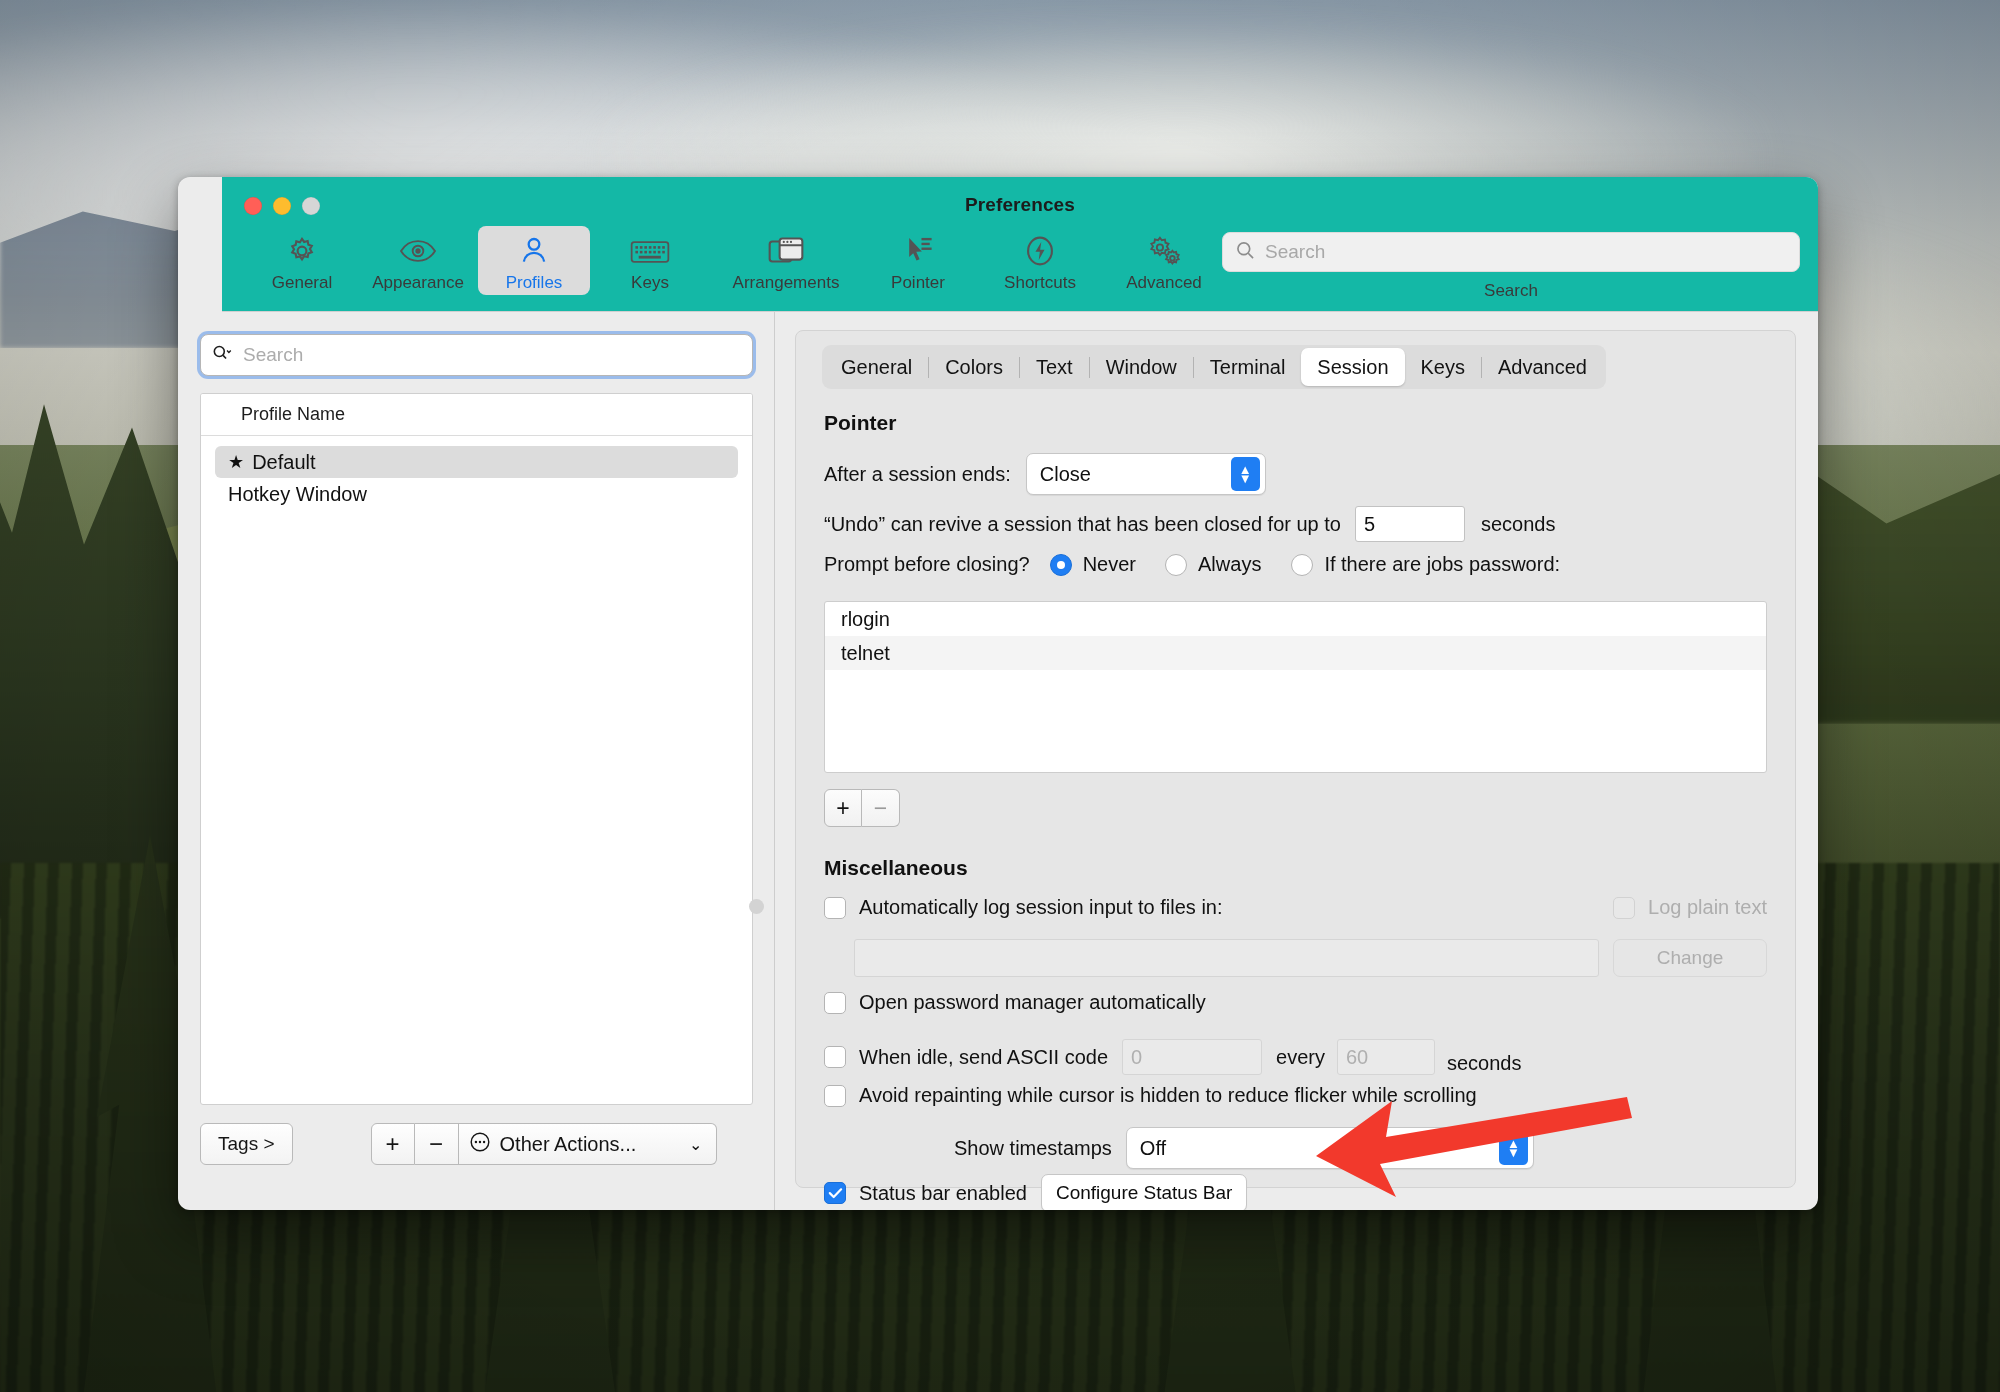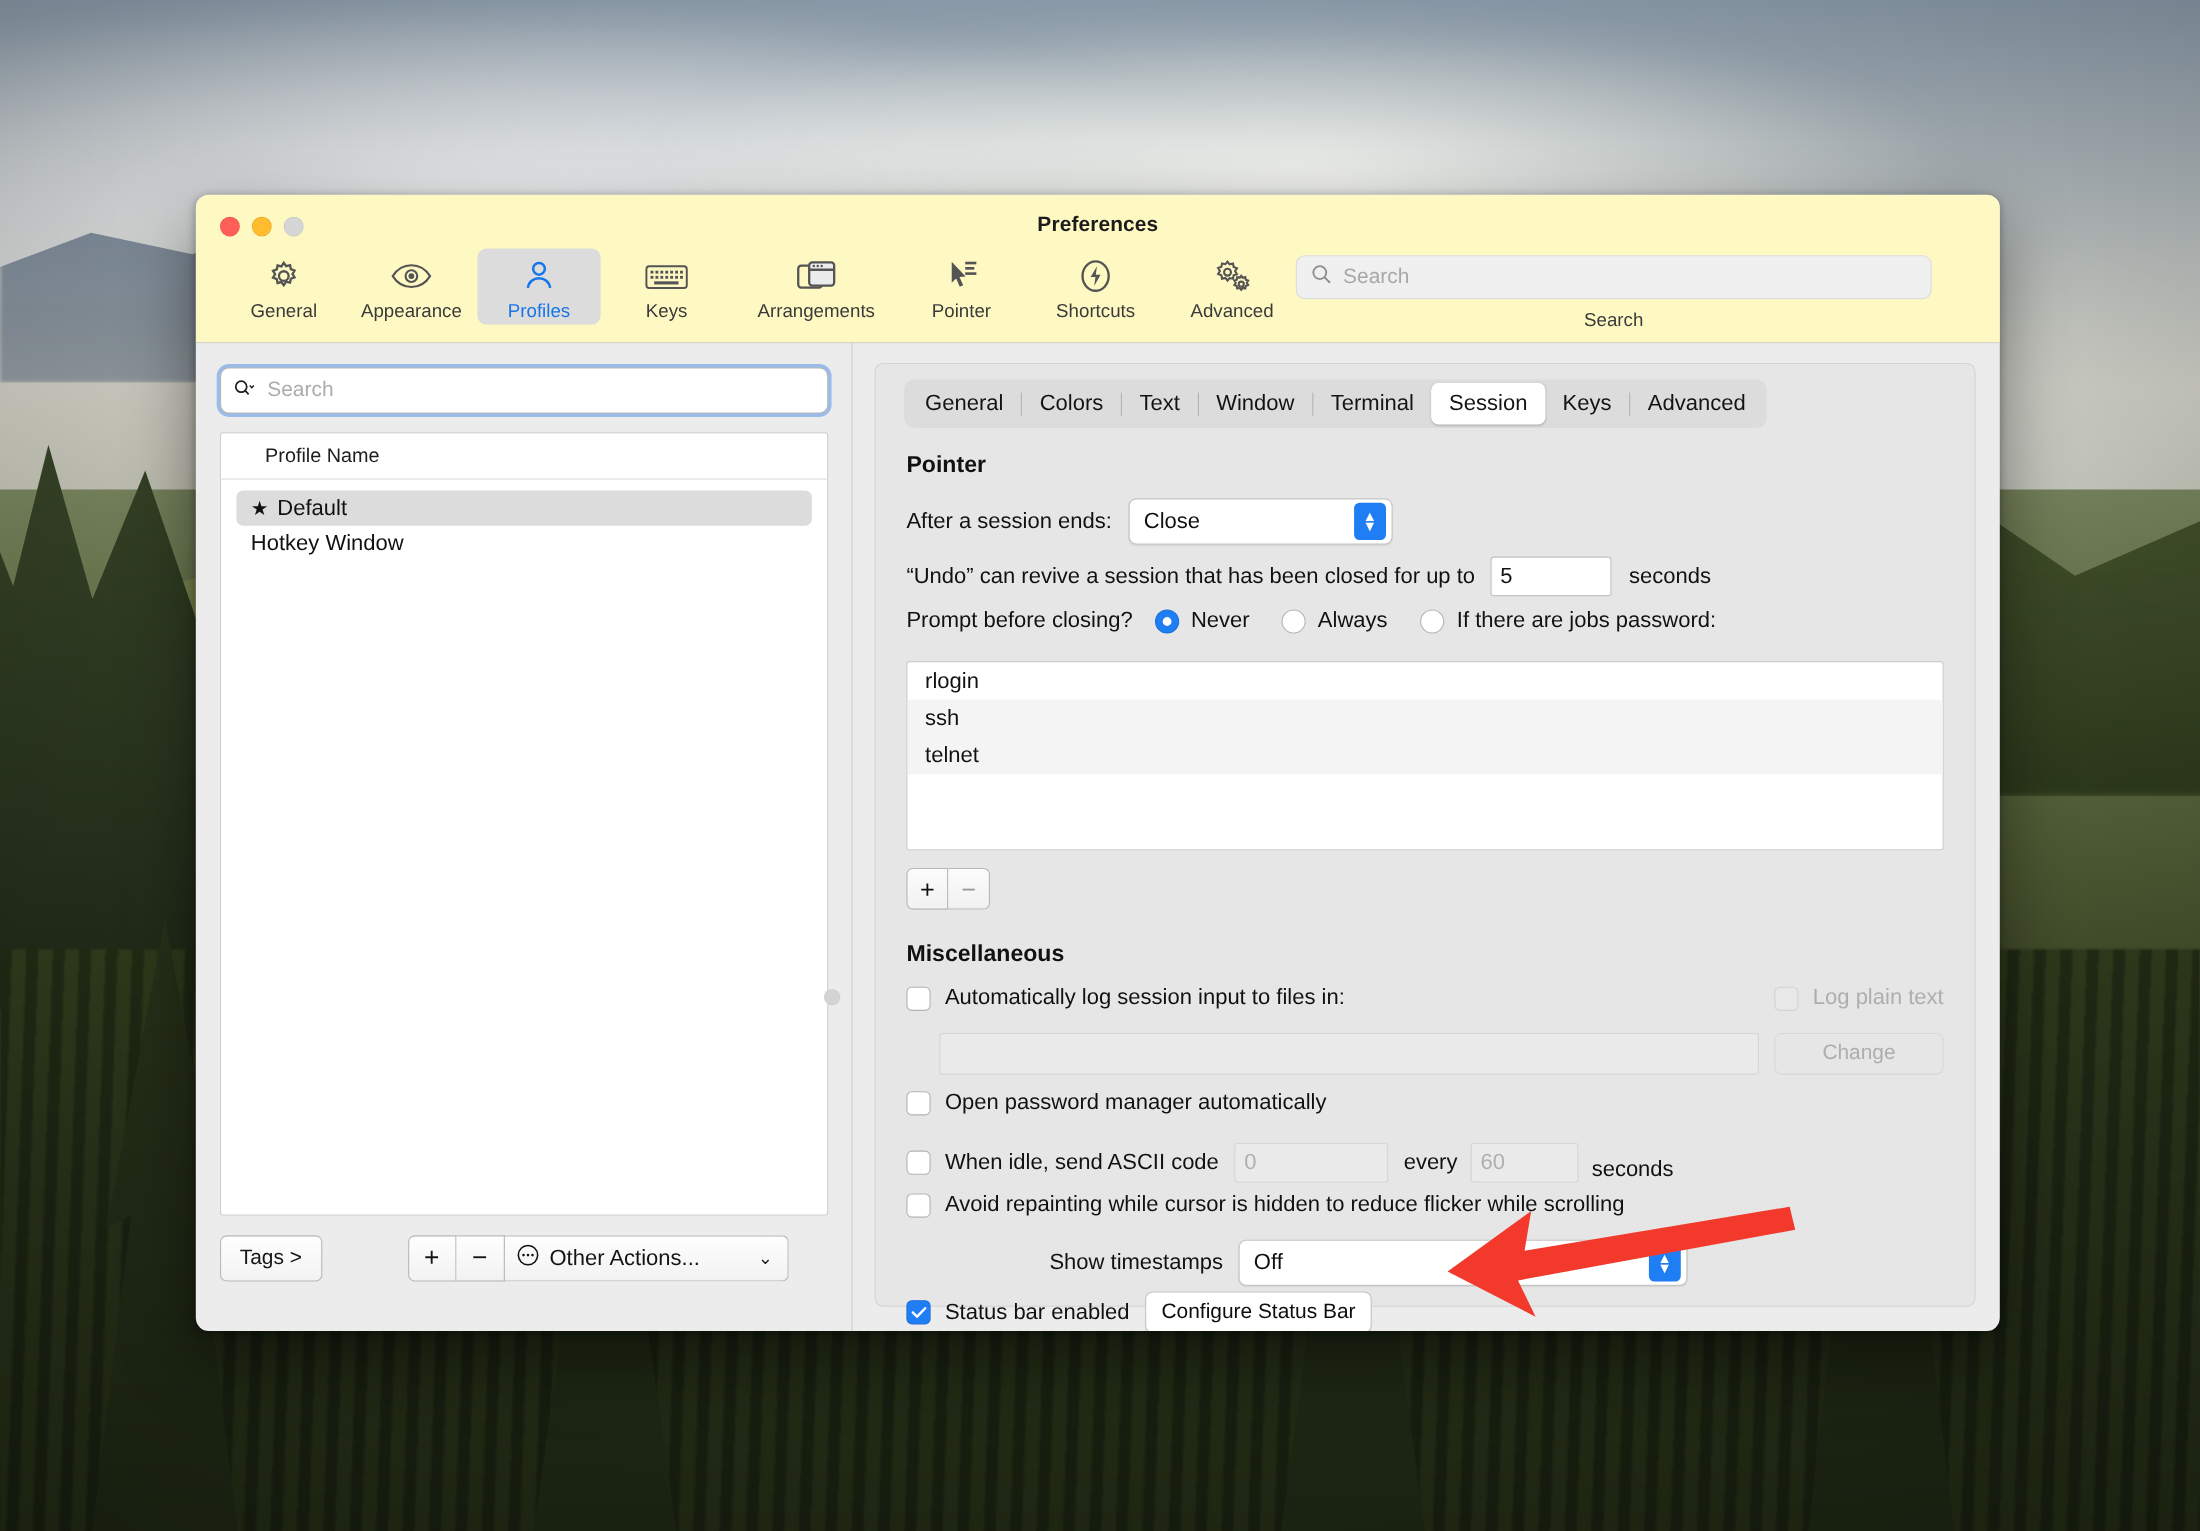--- a/index.html
+++ b/index.html
@@ -93,22 +93,23 @@
     width: 1640px; height: 1033px;
     background: #ececec;
     border-radius: 12px;
     box-shadow: 0 26px 64px rgba(0,0,0,.45), 0 2px 8px rgba(0,0,0,.3);
     overflow: hidden;
   }
 
   
   .titlebar {
     position: relative; height: 135px;
-    background: #fef9c3;
+    background: #14b8a6;
     border-bottom: 1px solid #d0d0d0;
+    margin-left: 44px;
   }
   .traffic { position: absolute; left: 22px; top: 20px; display: flex; gap: 11px; }
   .light { width: 18px; height: 18px; border-radius: 50%; }
   .light.red    { background: #ff5f57; box-shadow: inset 0 0 0 .5px rgba(0,0,0,.12); }
   .light.yellow { background: #febc2e; box-shadow: inset 0 0 0 .5px rgba(0,0,0,.12); }
   .light.grey   { background: #d6d6d6; box-shadow: inset 0 0 0 .5px rgba(0,0,0,.10); }
 
   .win-title {
     position: absolute; left: 0; right: 0; top: 17px;
     text-align: center; font-size: 19px; font-weight: bold; color: #1c1c1c;
@@ -536,21 +537,20 @@
           <span class="radio on" style="margin-left:20px"></span>
           <span class="lbl" style="margin-left:11px">Never</span>
           <span class="radio" style="margin-left:29px"></span>
           <span class="lbl" style="margin-left:11px">Always</span>
           <span class="radio" style="margin-left:30px"></span>
           <span class="lbl" style="margin-left:11px">If there are jobs password:</span>
         </div>
 
         <div class="joblist" style="position:absolute; left:28px; top:270px; right:28px; height:172px">
           <div class="job">rlogin</div>
-          <div class="job alt">ssh</div>
           <div class="job alt">telnet</div>
         </div>
 
         <div class="plusminus" style="position:absolute; left:28px; top:458px">
           <div class="pm">+</div>
           <div class="pm">−</div>
         </div>
 
         <div class="section-title" style="position:absolute; left:28px; top:525px">Miscellaneous</div>
 

